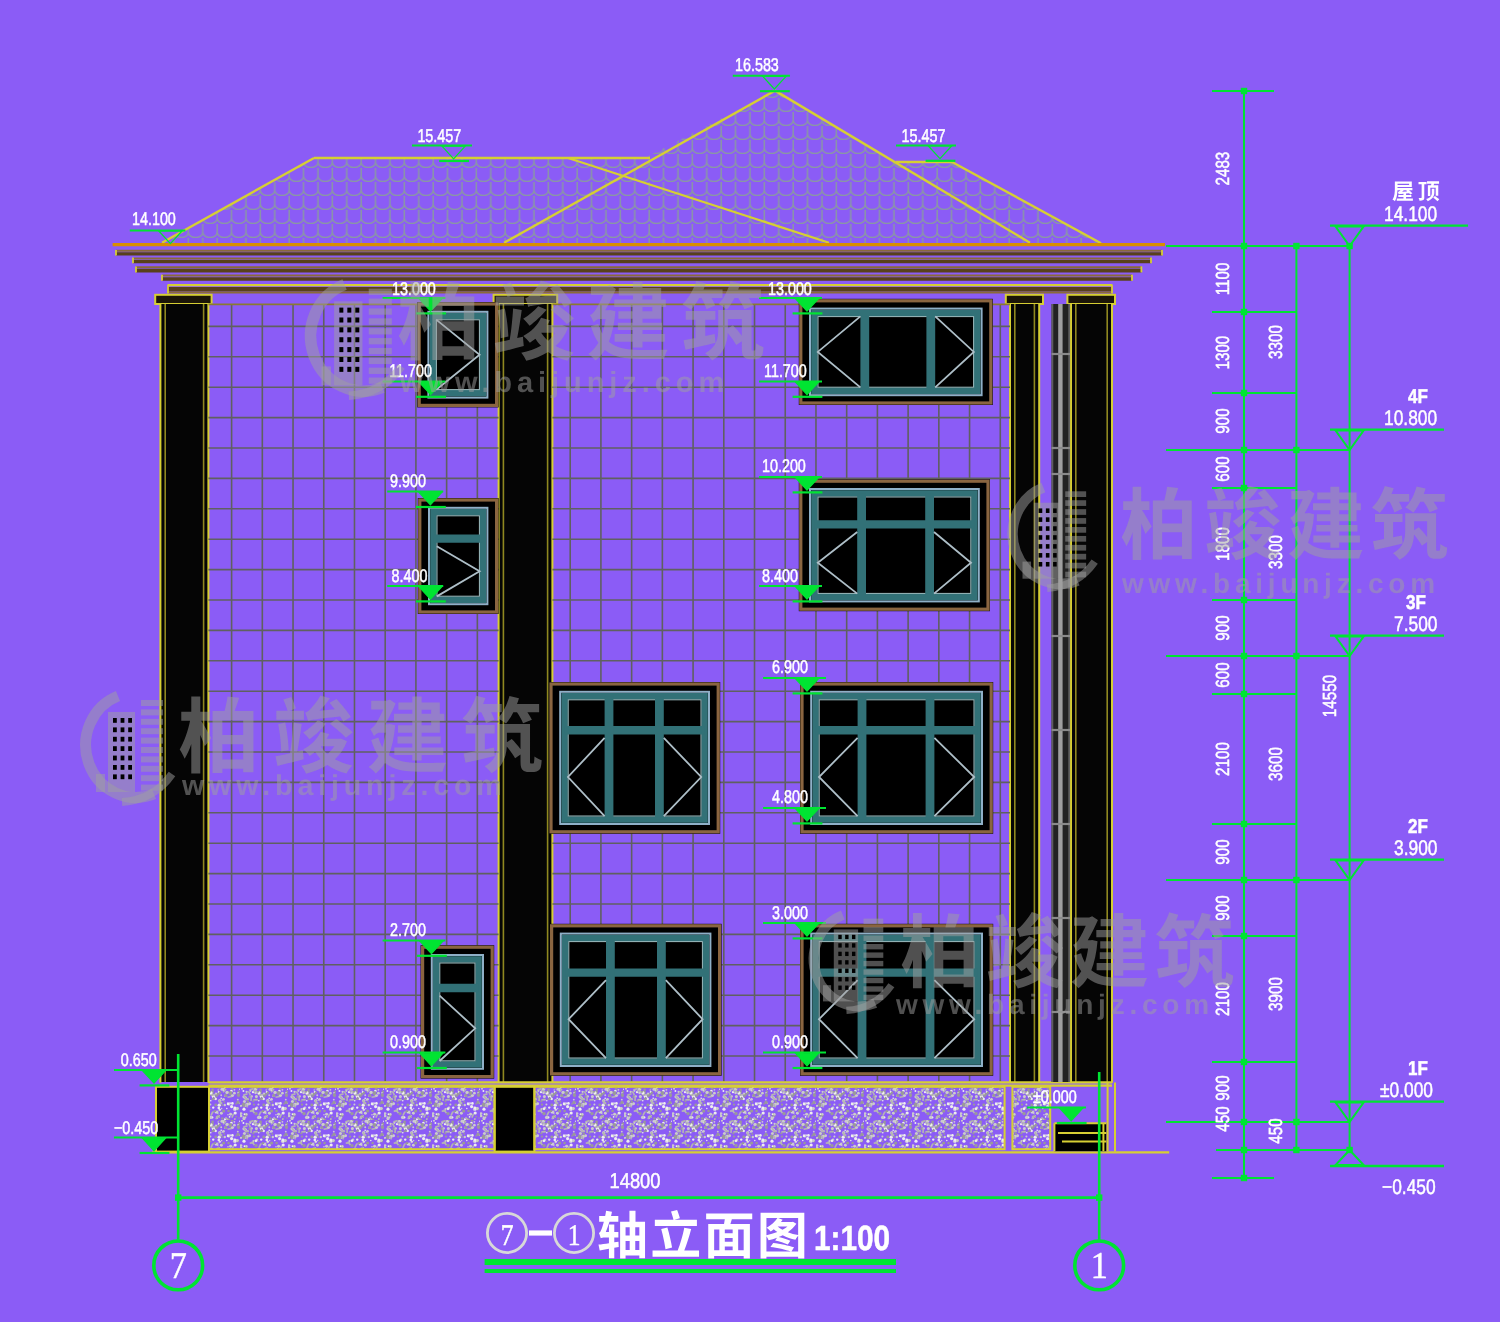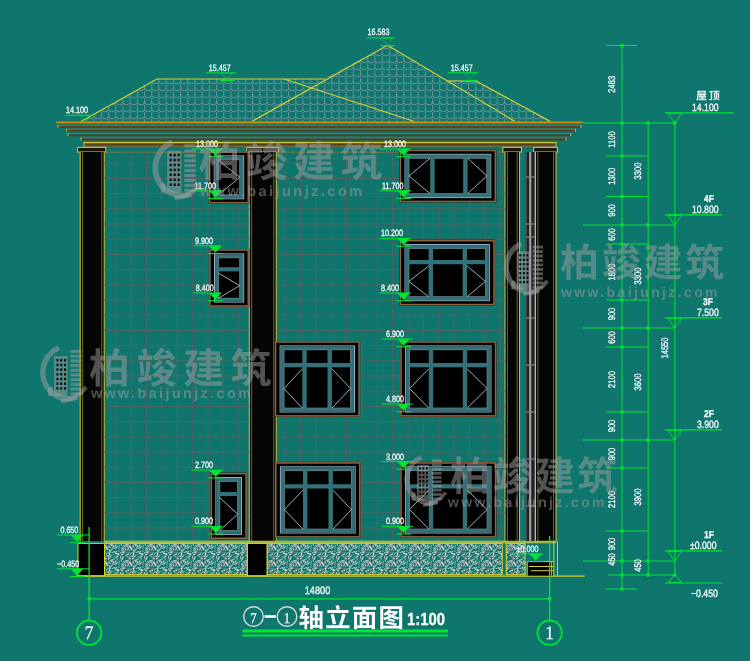--- a/index.html
+++ b/index.html
@@ -1,12 +1,12 @@
 <!DOCTYPE html>
-<html><head><meta charset="utf-8"><style>html,body{margin:0;padding:0;background:#000;}text{text-rendering:geometricPrecision;}#page{position:relative;width:750px;height:661px;background:#0f766e;overflow:hidden;}</style></head><body>
+<html><head><meta charset="utf-8"><style>html,body{margin:0;padding:0;background:#000;}text{text-rendering:geometricPrecision;}#page{position:relative;width:750px;height:661px;background:#8b5cf6;overflow:hidden;}</style></head><body>
 <div id="page"><svg width="750" height="661" viewBox="0 0 750 661">
       <defs>
         <pattern id="tiles" width="7.2" height="7" patternUnits="userSpaceOnUse">
           <line x1="0.6" y1="0" x2="0.6" y2="4.1" stroke="#8a97a4" stroke-width="0.75"></line>
           <path d="M0.6,4.1 A3.6,2.7 0 0 0 7.8,4.1" fill="none" stroke="#8a97a4" stroke-width="0.75"></path>
           <path d="M-6.6,4.1 A3.6,2.7 0 0 0 0.6,4.1" fill="none" stroke="#8a97a4" stroke-width="0.75"></path>
         </pattern>
         <pattern id="stip" width="24" height="16" patternUnits="userSpaceOnUse">
           <circle cx="7.8" cy="2.4" r="0.68" fill="#cccccc"></circle>
           <circle cx="19.7" cy="1.5" r="0.64" fill="#eeeeee"></circle>

